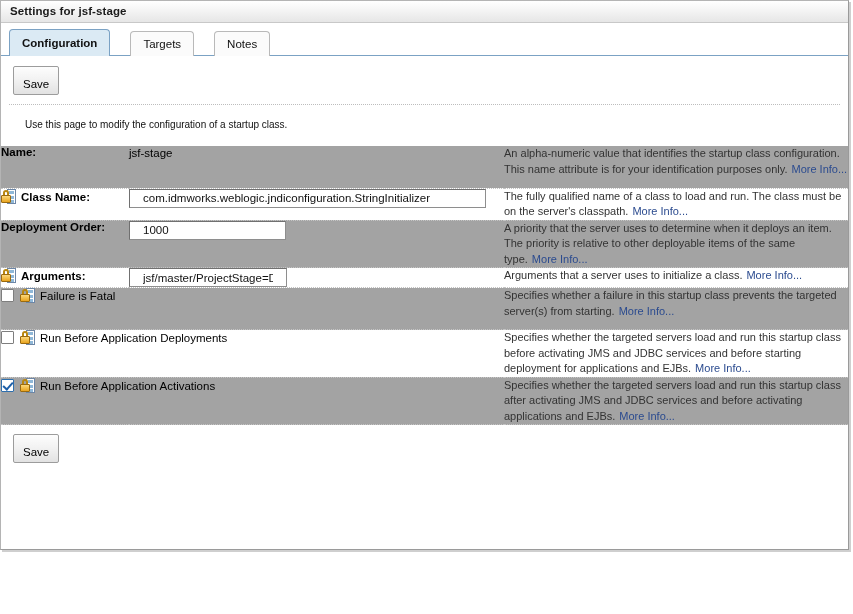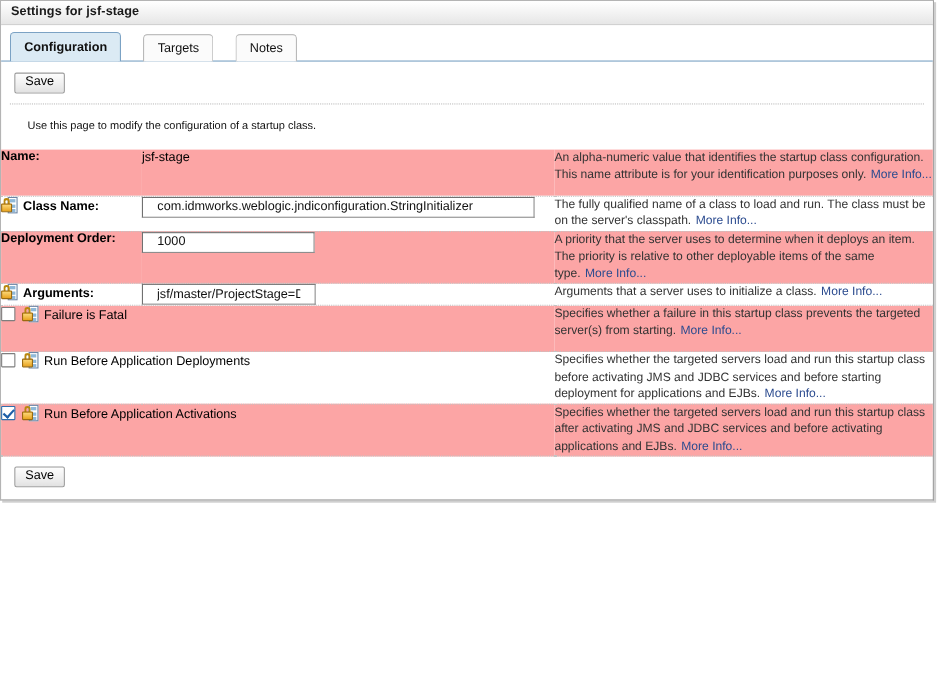--- a/index.html
+++ b/index.html
@@ -12,21 +12,21 @@
     font-family: "Liberation Sans", sans-serif;
     font-size: 11px;
     color: #000000;
     overflow: hidden;
   }
 
   
   #panel {
     position: relative;
     width: 849px;
-    height: 455px;
+    height: 550px;
     margin: 0;
     border: 1px solid #b4b4b4;
     border-right-color: #9a9a9a;
     border-bottom-color: #9a9a9a;
     background: #ffffff;
     box-shadow: 2px 2px 0 0 #cfcfcf;
   }
 
   
   #titlebar {
@@ -74,21 +74,21 @@
     background: #dbeaf4;
     border-color: #7ba2c4;
     font-weight: bold;
     padding: 6px 12px 6px 12px;
     z-index: 3;
   }
 
   
   .btn {
     display: inline-block;
-    padding: 0 9px 3px 9px;
+    padding: 10px 9px 3px 9px;
     font-size: 11.5px;
     font-family: "Liberation Sans", sans-serif;
     color: #000;
     background: linear-gradient(to bottom, #fdfdfd 0%, #f1f1f1 50%, #e2e2e2 100%);
     border: 1px solid #9c9c9c;
     border-radius: 2px;
     cursor: pointer;
     line-height: 14px;
   }
 
@@ -107,21 +107,21 @@
     font-size: 10px;
     color: #111;
   }
 
   
   #formtable {
     width: 100%;
     border-collapse: collapse;
     table-layout: fixed;
   }
-  #formtable tr.row-alt > td { background: #fca5a5; }
+  #formtable tr.row-alt > td { background: #a3a3a3; }
   #formtable tr.row-plain > td { background: #ffffff; }
   #formtable td {
     vertical-align: top;
     border-bottom: 1px dotted #c4c4c4;
     padding: 0;
   }
   td.c-label {
     width: 128px;
     padding: 11px 0 11px 14px;
     font-weight: bold;

